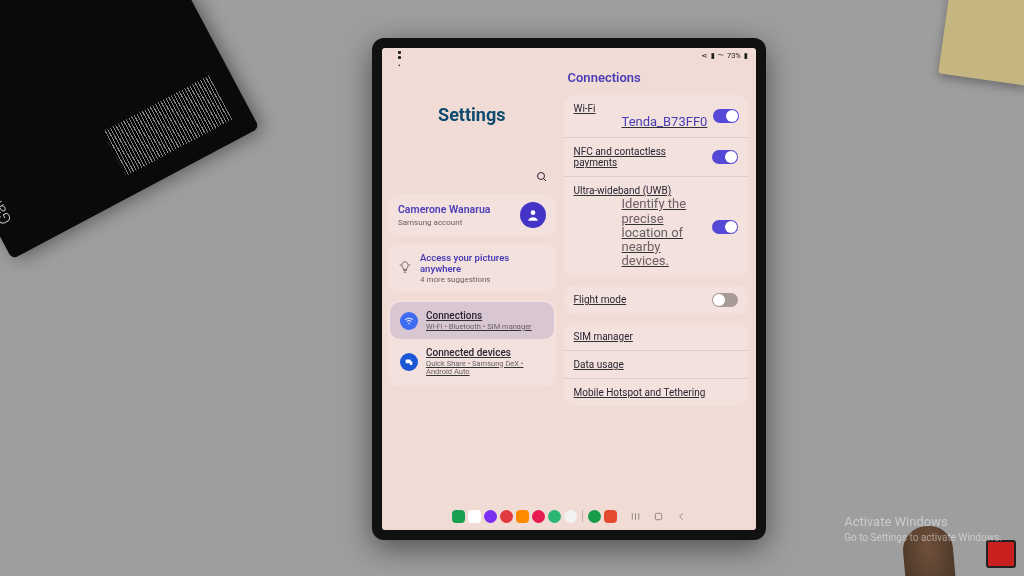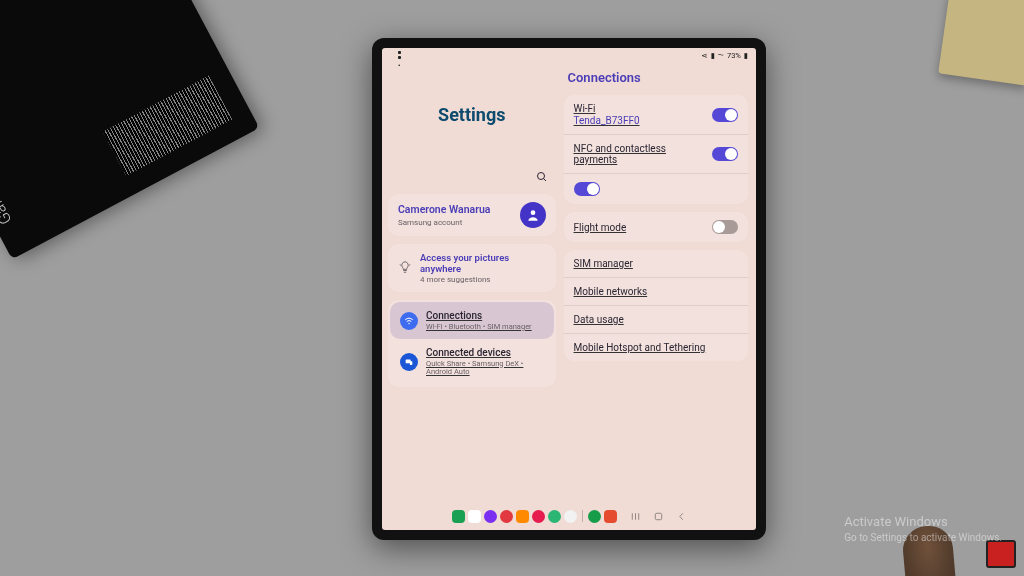--- a/index.html
+++ b/index.html
@@ -150,21 +150,21 @@
   .mi-title { color:#2a2533; font-size:10px; font-weight:500; line-height:1.15; }
   .mi-sub { color:#6a6066; font-size:7.5px; margin-top:1px; line-height:1.15; }
 
   
   .conn-row {
     display:flex; align-items:center; justify-content:space-between;
     padding: 8px 10px;
   }
   .conn-text { flex:1; padding-right:6px; }
   .conn-title { color:#2a2533; font-size:10px; }
-  .conn-sub { color:#6a6066; font-size:10px; margin-top:1px; line-height:1.1; }
+  .conn-sub { color:#6a6066; font-size:13px; margin-top:1px; line-height:1.1;margin-left:48px; }
   .conn-sub.link { color:#4a3db7; }
 
   
   .toggle {
     width: 26px; height: 14px; border-radius: 7px;
     background: #5548d6;
     position: relative; flex-shrink:0;
   }
   .toggle::after {
     content:""; position:absolute; right:1px; top:1px;
@@ -325,39 +325,40 @@
             </div>
             <div class="toggle"></div>
           </div>
           <div class="conn-row sep">
             <div class="conn-text">
                 <div class="conn-title">NFC and contactless payments</div>
               </div>
             <div class="toggle"></div>
           </div>
           <div class="conn-row sep">
+            <div class="conn-text">
+              <div class="conn-title">Ultra-wideband (UWB)</div>
+              <div class="conn-sub">Identify the precise location of nearby devices.</div>
+            </div>
             <div class="toggle"></div>
           </div>
         </div>
 
         <div class="card flush">
           <div class="conn-row">
             <div class="conn-text">
                 <div class="conn-title">Flight mode</div>
               </div>
             <div class="toggle off"></div>
           </div>
         </div>
 
         <div class="card flush">
           <div class="conn-row">
             <div class="conn-title">SIM manager</div>
-          </div>
-          <div class="conn-row sep">
-            <div class="conn-title">Mobile networks</div>
           </div>
           <div class="conn-row sep">
             <div class="conn-title">Data usage</div>
           </div>
           <div class="conn-row sep">
             <div class="conn-title">Mobile Hotspot and Tethering</div>
           </div>
         </div>
       </div>
     </div>

